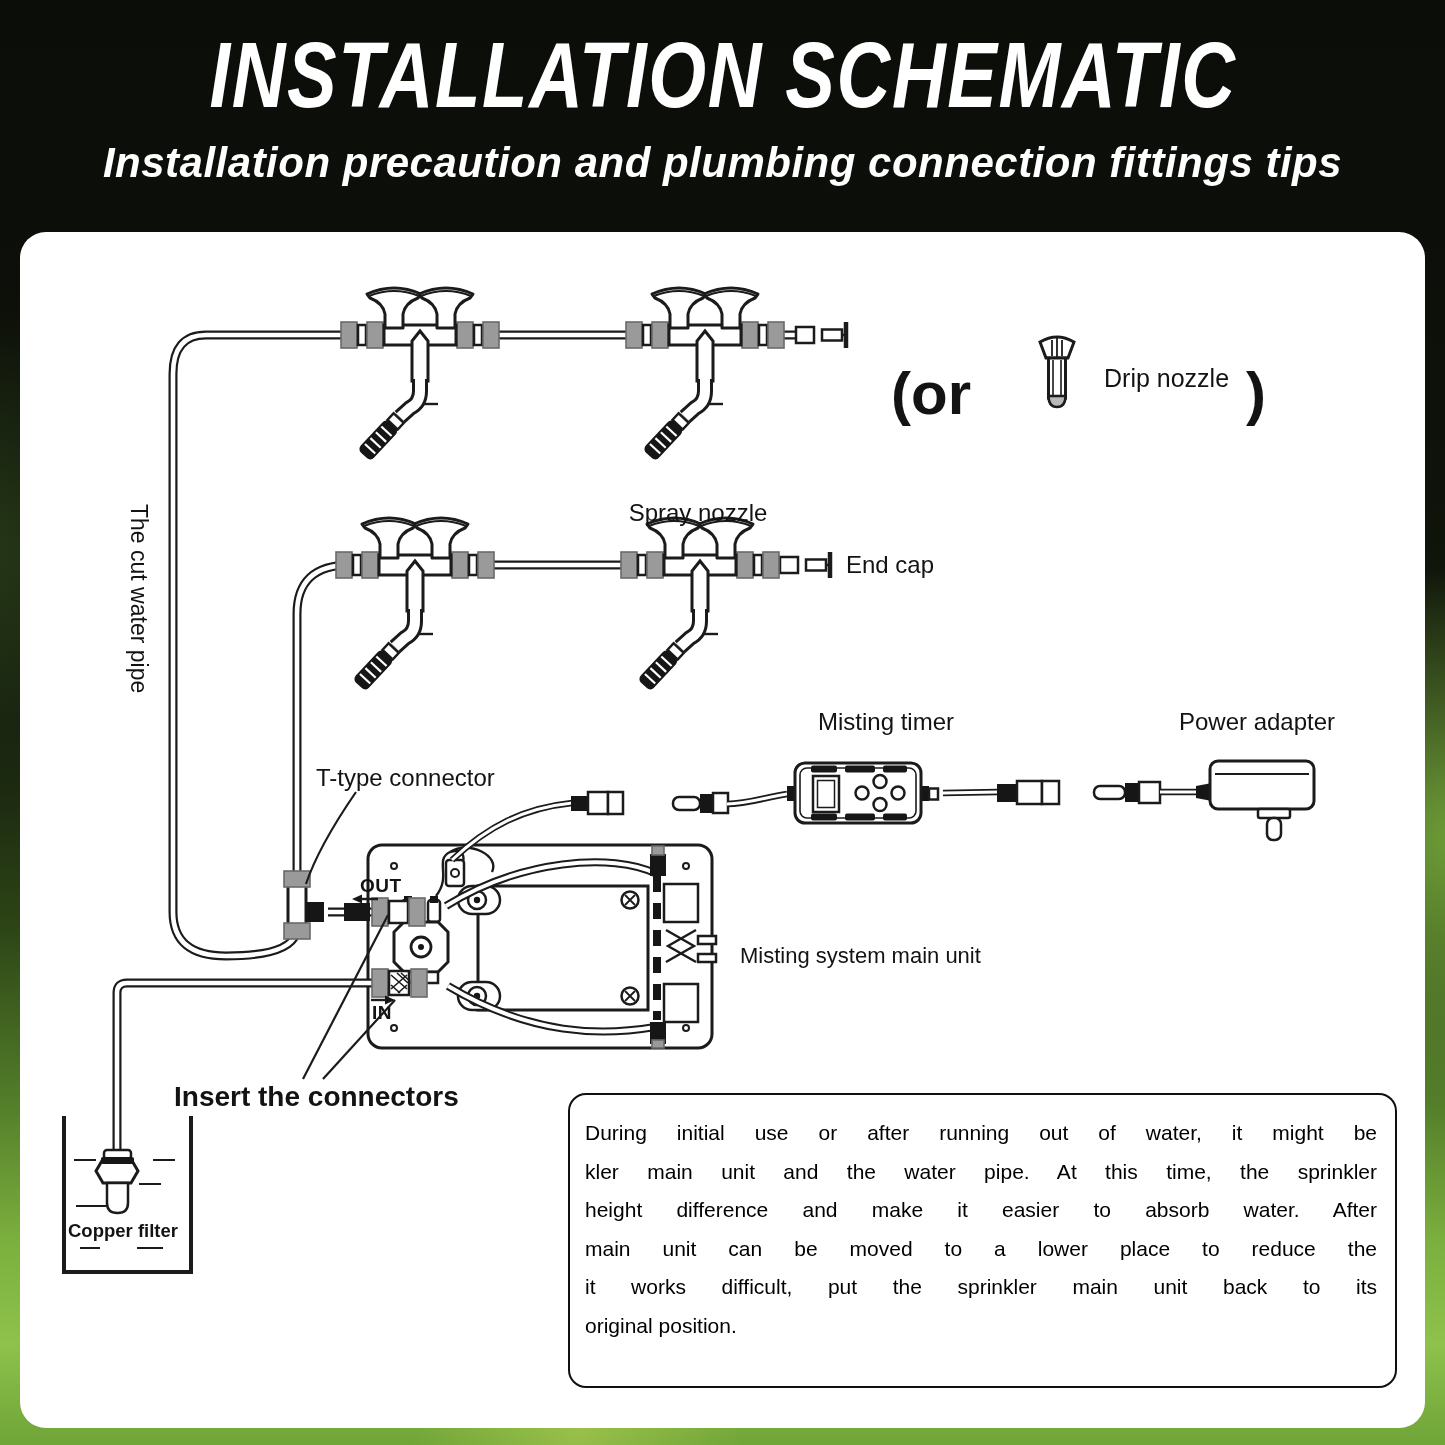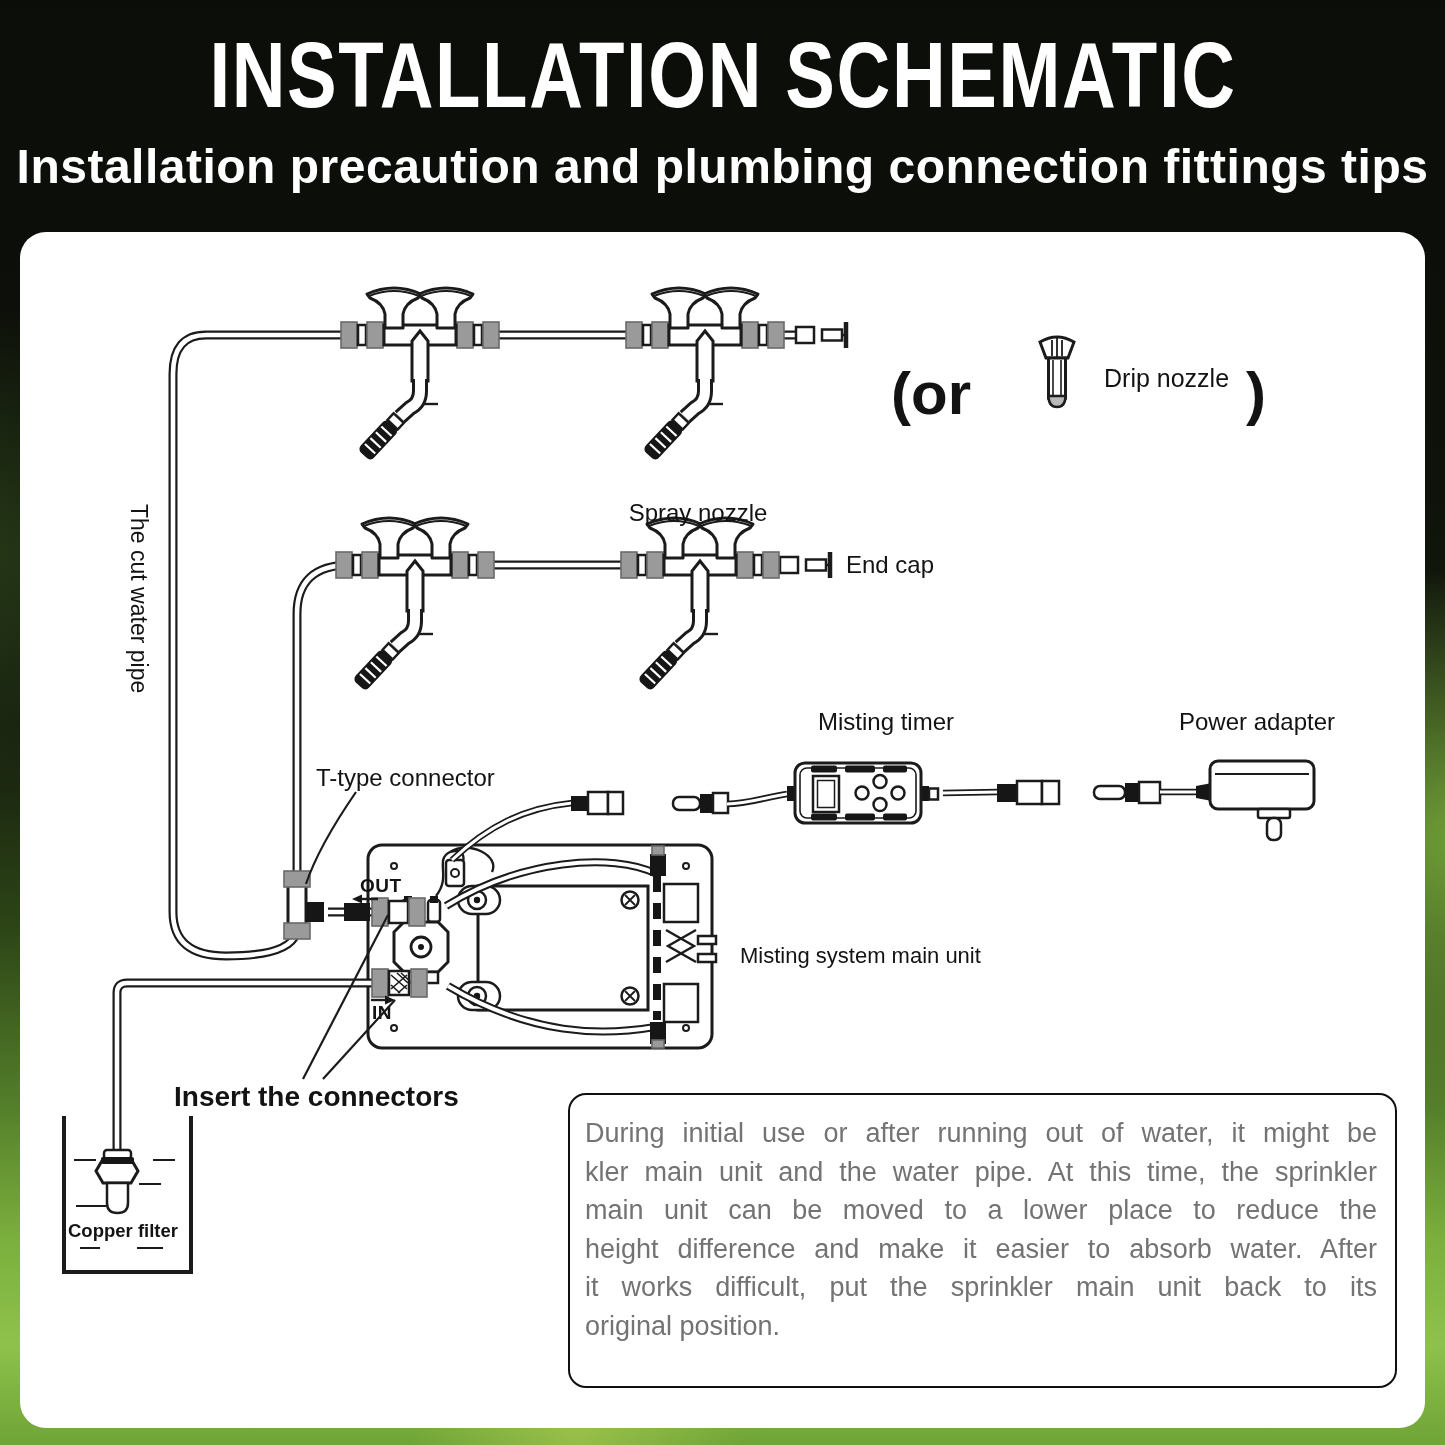--- a/index.html
+++ b/index.html
@@ -5,26 +5,26 @@
   html,body{margin:0;padding:0;background:#1c1c1c;}
   .stage{
     position:relative;width:1445px;height:1445px;overflow:hidden;
     font-family:"Liberation Sans",sans-serif;
     background:
       radial-gradient(circle at 101% 58%, rgba(125,178,62,.85) 0%, rgba(125,178,62,0) 16%),
       radial-gradient(circle at -2% 38%, rgba(58,88,34,.55) 0%, rgba(58,88,34,0) 14%),
       radial-gradient(circle at 40% 99%, rgba(190,215,90,.5) 0%, rgba(190,215,90,0) 10%),
       linear-gradient(180deg,#0b0d09 0%,#0e120a 34%,#151d0e 50%,#2c4416 64%,#527c29 76%,#7cb03e 86%,#8ec24c 93%,#6fa437 100%);
   }
-  .hdr{position:absolute;top:0;left:0;width:1445px;height:232px;display:flex;flex-direction:column;align-items:center;}
+  .hdr{position:absolute;top:0;left:0;width:1445px;height:232px;display:flex;flex-direction:column;align-items:center;font-style:italic;}
   .hdr h1{
     margin:28px 0 0 0;color:#fff;font-size:93px;font-weight:700;line-height:1.02;
     letter-spacing:2px;transform:scaleX(.8);transform-origin:50% 50%;white-space:nowrap;
   }
-  .hdr p{margin:16px 0 0 0;color:#fff;font-size:48px;font-weight:600;letter-spacing:.5px;white-space:nowrap;}
+  .hdr p{margin:16px 0 0 0;color:#fff;font-size:42px;font-weight:600;letter-spacing:.5px;white-space:nowrap;}
   .panel{position:absolute;left:20px;top:232px;width:1405px;height:1196px;background:#ffffff;border-radius:26px;}
   svg.diagram{position:absolute;left:0;top:0;}
 
   
   .po{stroke:#1b1b1b;stroke-width:9;fill:none;}
   .pi{stroke:#ffffff;stroke-width:4.6;fill:none;}
   .co{stroke:#1b1b1b;stroke-width:6.5;fill:none;}
   .ci{stroke:#ffffff;stroke-width:3;fill:none;}
   .eo{stroke:#1b1b1b;stroke-width:16;fill:none;}
   .ei{stroke:#ffffff;stroke-width:10;fill:none;}
@@ -41,22 +41,22 @@
   .drip{font-size:25px;}
   .ins{font-size:28px;font-weight:600;}
   .or-text{font-size:60px;font-weight:600;}
   .port-text{font-family:"Liberation Sans",sans-serif;fill:#131313;font-size:19px;font-weight:700;letter-spacing:.5px;}
   .copper{font-size:18.5px;font-weight:600;}
   .vert{font-size:23px;}
 
   .note-box{
     position:absolute;left:568px;top:1093px;width:829px;height:295px;box-sizing:border-box;
     border:2.5px solid #101010;border-radius:18px;background:#fff;
-    padding:19px 18px 0 15px;color:#737373;
-    font-size:27px;line-height:38.5px;
+    padding:19px 18px 0 15px;color:#000000;
+    font-size:21px;line-height:38.5px;
   }
   .note-line{text-align:justify;text-align-last:justify;}
   .note-line.last{text-align-last:left;}
 </style>
 </head>
 <body>
 
 <div class="stage">
 
   <div class="hdr">
@@ -308,19 +308,19 @@
         <rect x="101" y="1157" width="33" height="7" rx="2" class="bk"></rect>
         <path class="wf2" d="M 107,1183 L 107,1203 Q 107,1213 117.5,1213 Q 128,1213 128,1203 L 128,1183 Z"></path>
       </g>
       <text class="svg-label copper" x="68" y="1237">Copper filter</text>
     </g>
   </svg>
 
   <div class="note-box">
     <div class="note-line">During initial use or after running out of water, it might be</div>
     <div class="note-line">kler main unit and the water pipe. At this time, the sprinkler</div>
+    <div class="note-line">height difference and make it easier to absorb water. After</div>
     <div class="note-line">main unit can be moved to a lower place to reduce the</div>
-    <div class="note-line">height difference and make it easier to absorb water. After</div>
     <div class="note-line">it works difficult, put the sprinkler main unit back to its</div>
     <div class="note-line last">original position.</div>
   </div>
 
 </div>
 
 </body></html>

